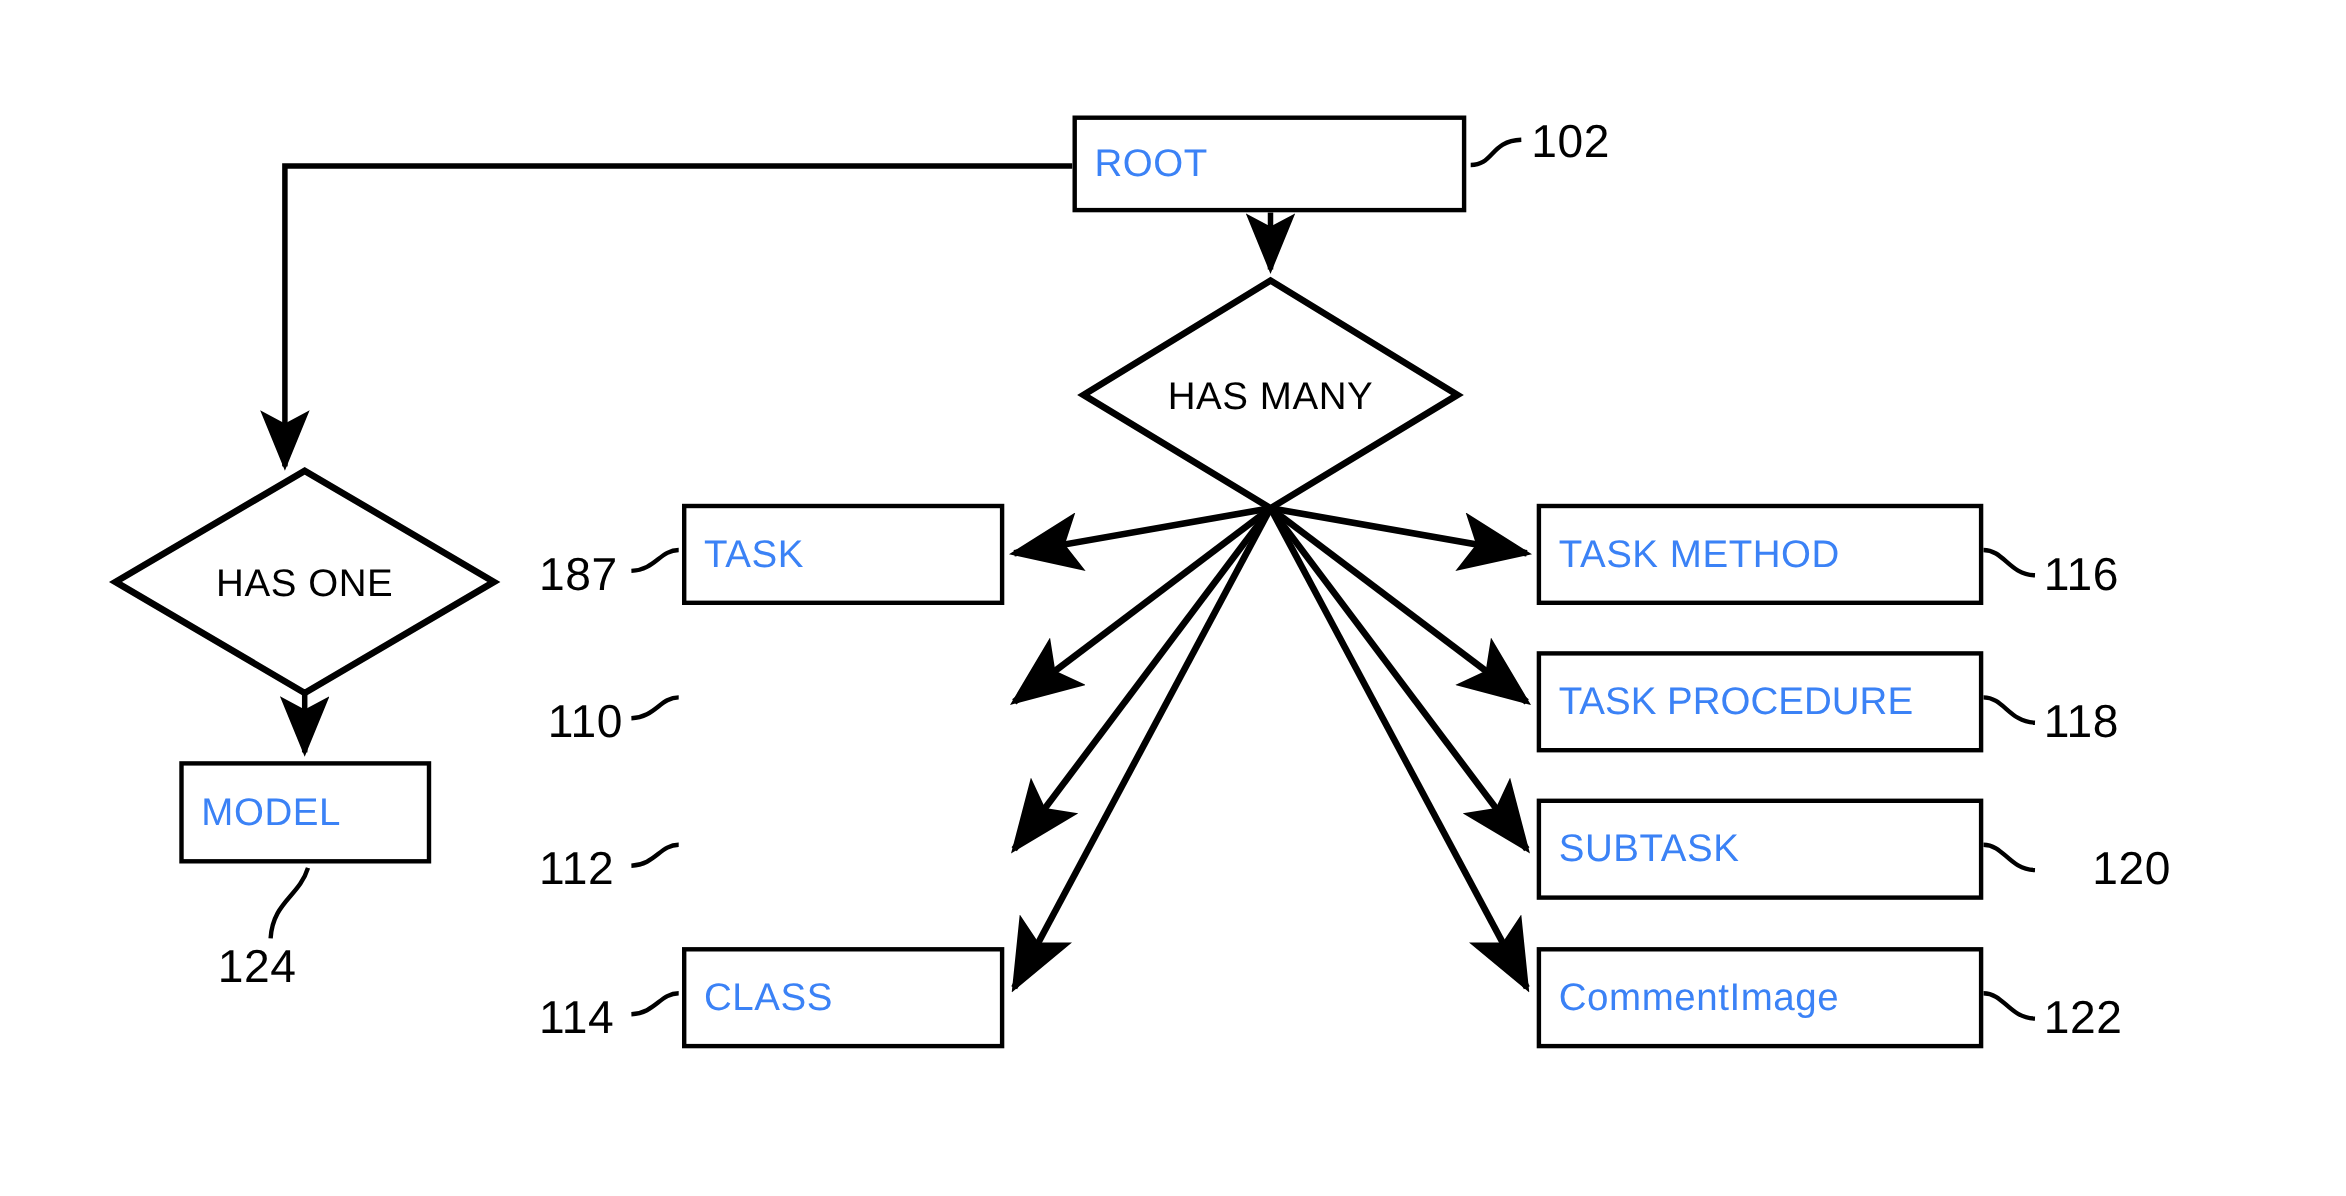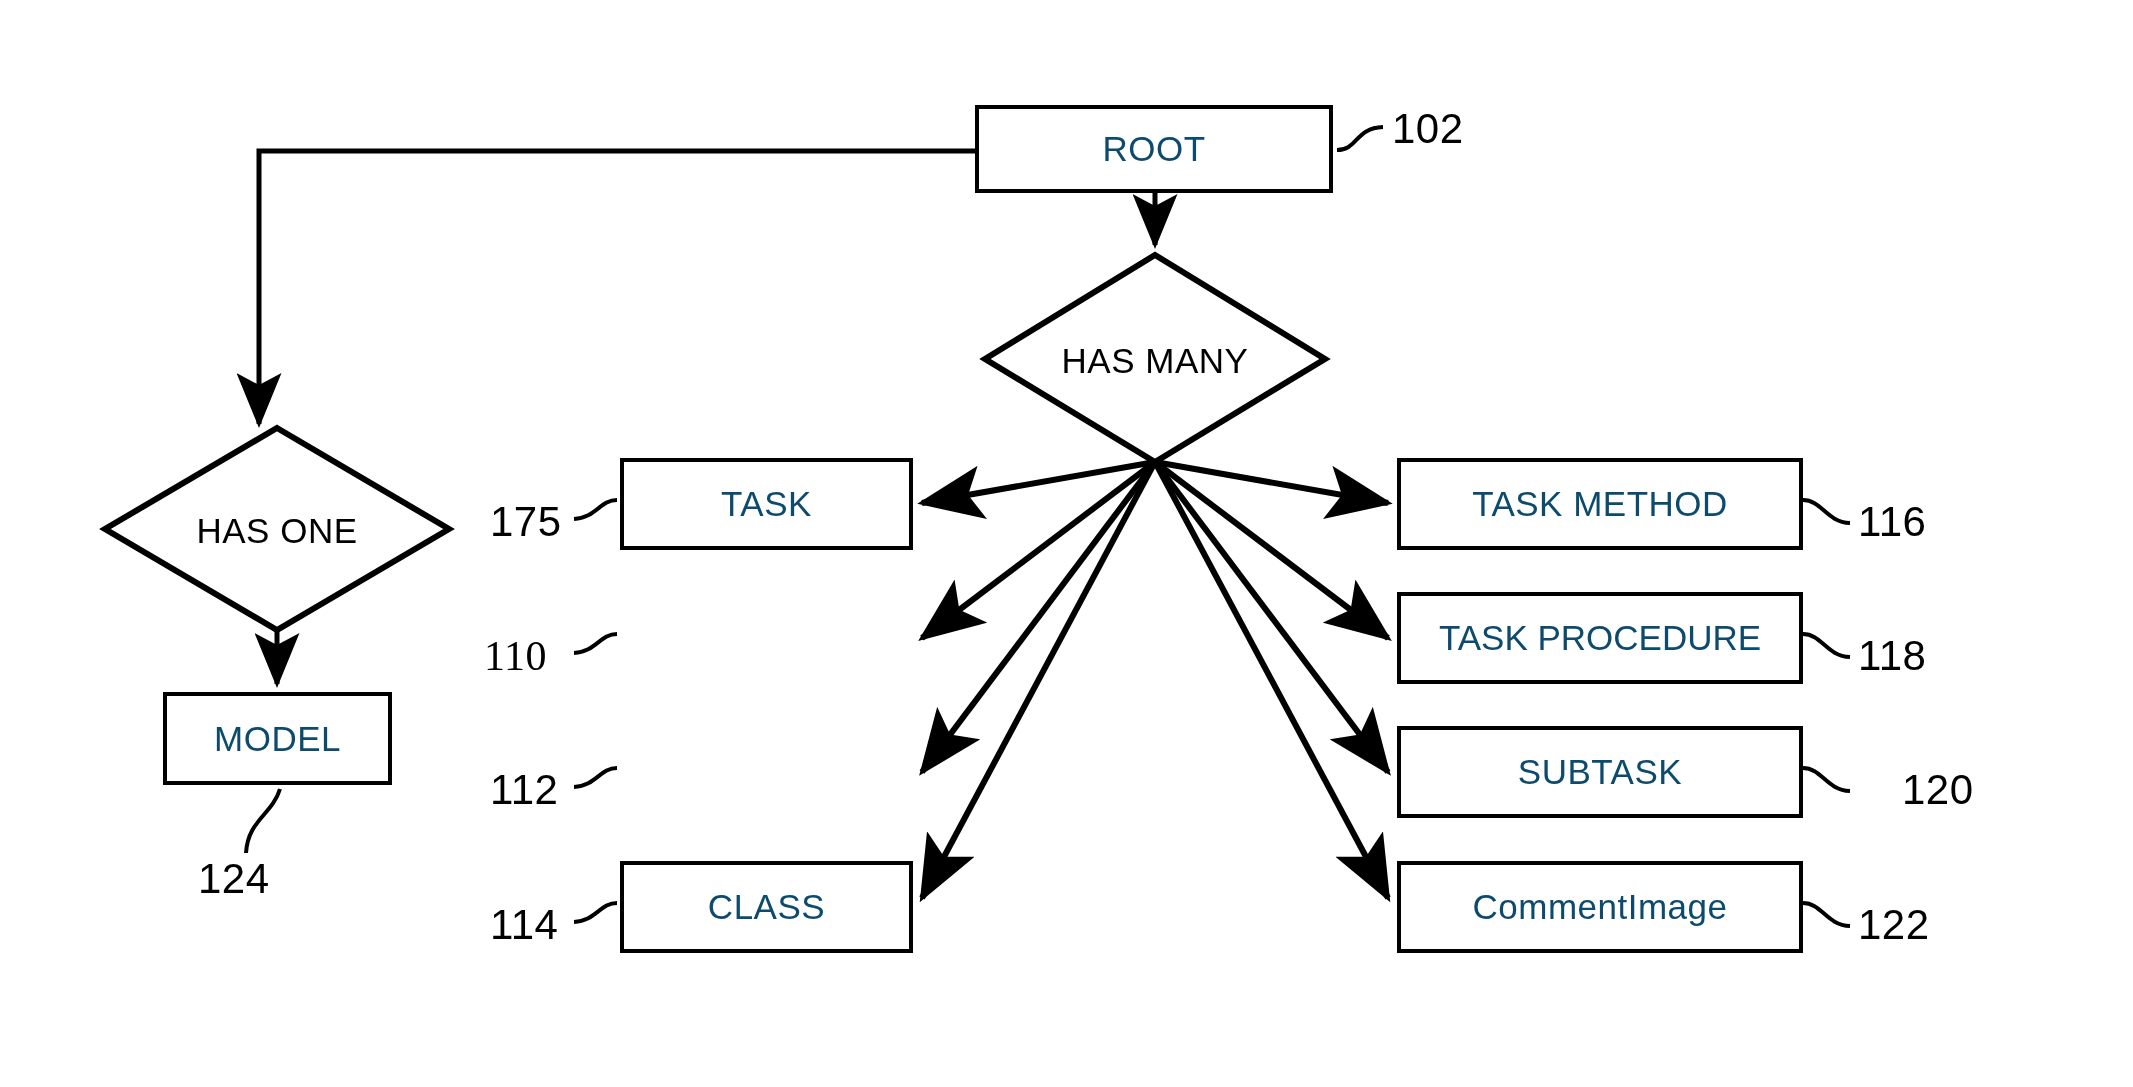--- a/index.html
+++ b/index.html
@@ -25,26 +25,26 @@
     width: 2133px;
     height: 1087px;
   }
   .node-box {
     position: absolute;
     box-sizing: border-box;
     border: 4px solid #000000;
     background: #ffffff;
     display: flex;
     align-items: center;
-    justify-content: center;
     font-family: "Liberation Sans", sans-serif;
     font-size: 35px;
     letter-spacing: 0.5px;
-    color: #0c4a6e;
+    color: #3b82f6;
     white-space: nowrap;
+    padding-left: 16px;
   }
   .node-box.tight { letter-spacing: 0px; }
   .diamond-label {
     position: absolute;
     font-family: "Liberation Sans", sans-serif;
     font-size: 35px;
     color: #000000;
     white-space: nowrap;
     text-align: center;
     letter-spacing: 0.5px;
@@ -137,23 +137,23 @@
   <div class="diamond-label" style="left:157px; top:511px; width:240px;">HAS ONE</div>
 
   <div class="node-box" style="left:163px; top:692px; width:229px; height:93px;">
     <span>MODEL</span>
   </div>
   <div class="ref-num" style="left:198px; top:855px;">124</div>
 
   <div class="node-box" style="left:620px; top:458px; width:293px; height:92px;">
     <span>TASK</span>
   </div>
-  <div class="ref-num" style="left:490px; top:498px;">175</div>
+  <div class="ref-num" style="left:490px; top:498px;">187</div>
 
-  <div class="ref-num" style="left:484px; top:632px;font-family:Liberation Serif, serif;">110</div>
+  <div class="ref-num" style="left:498px; top:632px;">110</div>
 
   <div class="ref-num" style="left:490px; top:766px;">112</div>
 
   <div class="node-box" style="left:620px; top:861px; width:293px; height:92px;">
     <span>CLASS</span>
   </div>
   <div class="ref-num" style="left:490px; top:901px;">114</div>
 
   <div class="node-box" style="left:1397px; top:458px; width:406px; height:92px;">
     <span>TASK METHOD</span>

